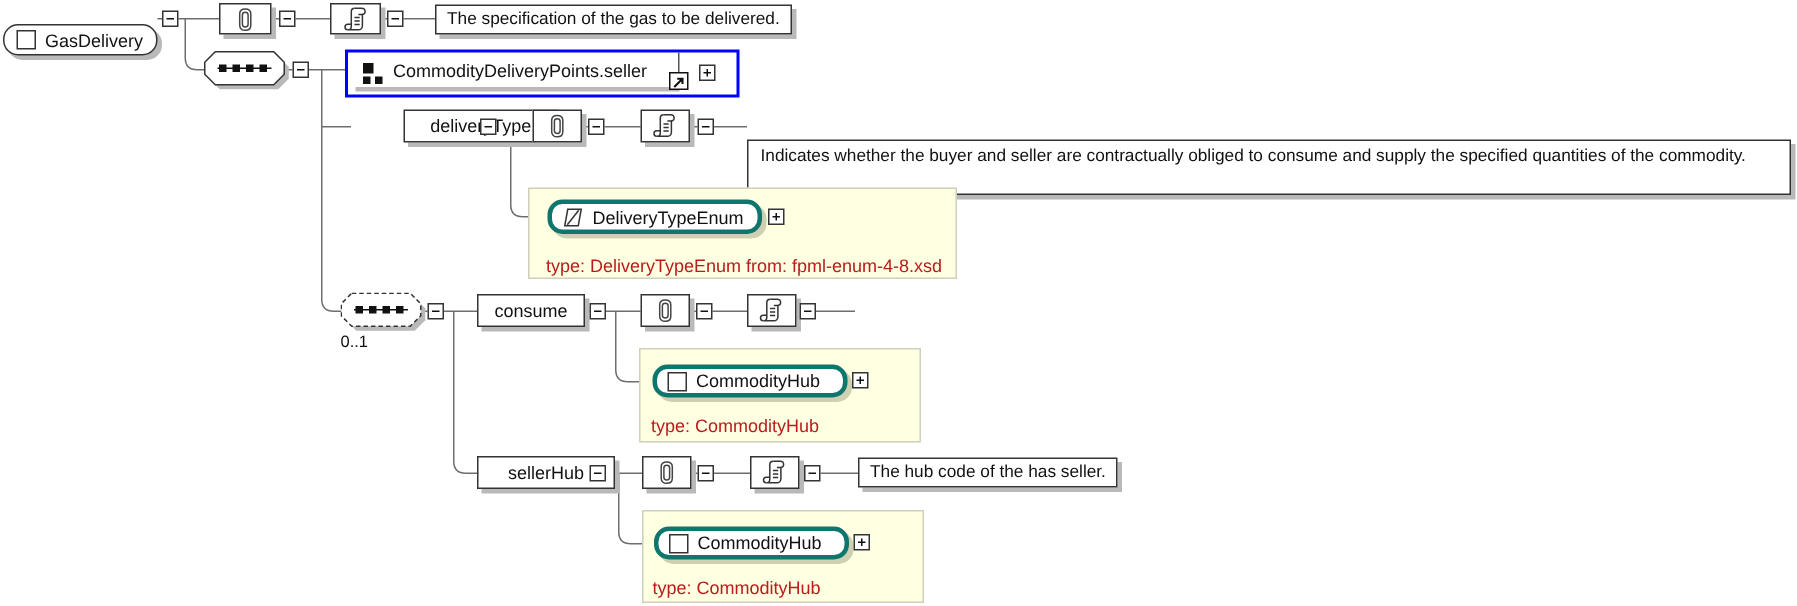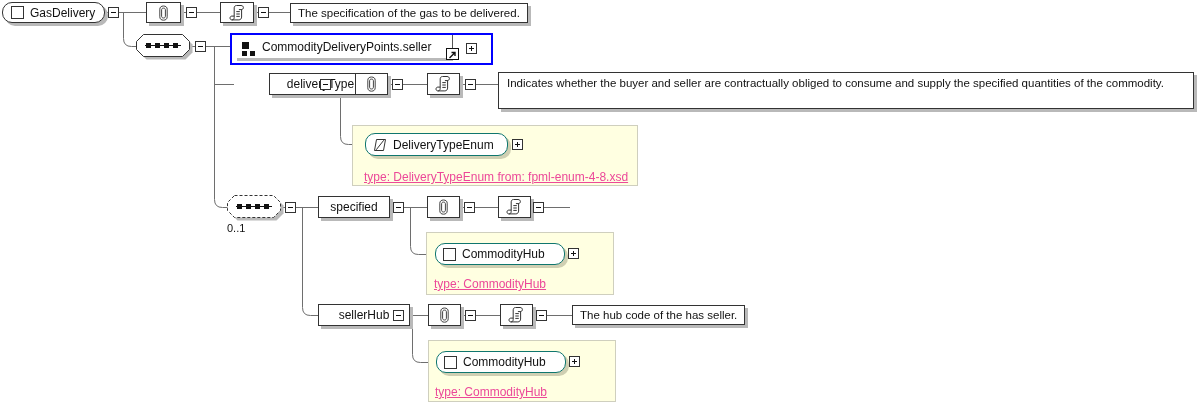--- a/index.html
+++ b/index.html
@@ -7,42 +7,42 @@
     position:relative;width:1198px;height:404px;background:#ffffff;overflow:hidden;
     font-family:"Liberation Sans", sans-serif;color:#111;
   }
   svg.connectors{position:absolute;left:0;top:0;}
   
   .node{
     position:absolute;background:#fff;border:1px solid #333;
     box-shadow:3px 3px 0 #b9b9b9;display:flex;align-items:center;
     font-size:12px;box-sizing:border-box;
   }
-  .rounded{border-radius:10px;padding-left:8px;gap:6px;}
+  .rounded{border-radius:10px;padding-left:8px;gap:6px;margin-top:14px;}
   .rect{justify-content:center;}
   .iconbox{justify-content:center;}
   .sq-icon{width:11px;height:11px;border:1px solid #333;background:#fff;flex:0 0 auto;}
   
   .pm{position:absolute;width:11px;height:11px;background:#fff;border:1px solid #333;box-sizing:border-box;z-index:5;}
   .pm::before{content:"";position:absolute;left:2px;top:4px;width:5px;height:1px;background:#111;}
   .pm.plus::after{content:"";position:absolute;left:4px;top:2px;width:1px;height:5px;background:#111;}
   
   .ann{
     position:absolute;background:#fff;border:1px solid #333;box-shadow:3px 3px 0 #b9b9b9;
     font-size:11.5px;line-height:18px;padding:0 7px;white-space:nowrap;box-sizing:border-box;
   }
-  .ann.multi{white-space:normal;width:696px;height:37px;line-height:16px;padding:2px 8px;}
+  .ann.multi{white-space:normal;width:696px;height:37px;line-height:16px;padding:2px 8px;margin-top:21px;}
   
   .ybox{position:absolute;background:#ffffe1;border:1px solid #cfcfbe;box-sizing:border-box;}
   .trounded{
-    position:absolute;background:#fff;border:1px solid #0f766e;border-radius:10px;
+    position:absolute;background:#fff;border:3px solid #0f766e;border-radius:10px;
     box-shadow:3px 3px 0 #cfcfb2;display:flex;align-items:center;padding-left:7px;gap:6px;
     font-size:12px;box-sizing:border-box;
   }
-  .note{position:absolute;font-size:12px;color:#ec4899;white-space:nowrap;text-decoration:underline;}
+  .note{position:absolute;font-size:12px;color:#b91c1c;white-space:nowrap;}
   
   .modelbox{
     position:absolute;left:230px;top:33px;width:263px;height:32px;background:#fff;
     border:2px solid #0000ff;box-sizing:border-box;font-size:12px;
   }
   .modelbox .mg-label{position:absolute;left:30px;top:5px;white-space:nowrap;}
   .mg-icon{position:absolute;left:10px;top:7px;width:14px;height:14px;}
   .mg-icon i{position:absolute;background:#111;}
   .mg-icon .m1{left:0;top:0;width:7px;height:7px;}
   .mg-icon .m2{left:0;top:9px;width:5px;height:5px;}
@@ -180,21 +180,21 @@
       <rect x="10" y="9" width="5" height="5" fill="#111"></rect>
       <rect x="19" y="9" width="5" height="5" fill="#111"></rect>
       <rect x="28" y="9" width="5" height="5" fill="#111"></rect>
       <rect x="37" y="9" width="5" height="5" fill="#111"></rect>
     </g>
   </svg>
   <div class="card" style="left:227px;top:222px;width:58px;">0..1</div>
   <div class="pm" style="left:285px;top:202px;"></div>
 
   <div class="node rect" style="left:318px;top:196px;width:72px;height:22px;">
-    <span>specified</span>
+    <span>consume</span>
   </div>
   <div class="pm" style="left:393px;top:202px;"></div>
 
   <div class="node iconbox" style="left:427px;top:196px;width:33px;height:22px;">
     <svg width="13" height="18" viewBox="0 0 13 18">
       <path d="M6.5 2 C8.8 2 10.2 3.3 10.2 5.2 V12.8 C10.2 14.9 8.8 16.2 6.5 16.2 C4.2 16.2 2.8 14.9 2.8 12.8 V5.2 C2.8 3.3 4.2 2 6.5 2 Z M6.5 4.1 C5.2 4.1 4.6 4.8 4.6 5.9 V12.2 C4.6 13.3 5.2 14 6.5 14 C7.8 14 8.4 13.3 8.4 12.2 V5.9 C8.4 4.8 7.8 4.1 6.5 4.1 Z" fill="#fff" stroke="#444" fill-rule="evenodd"></path>
     </svg>
   </div>
   <div class="pm" style="left:464px;top:202px;"></div>
 

